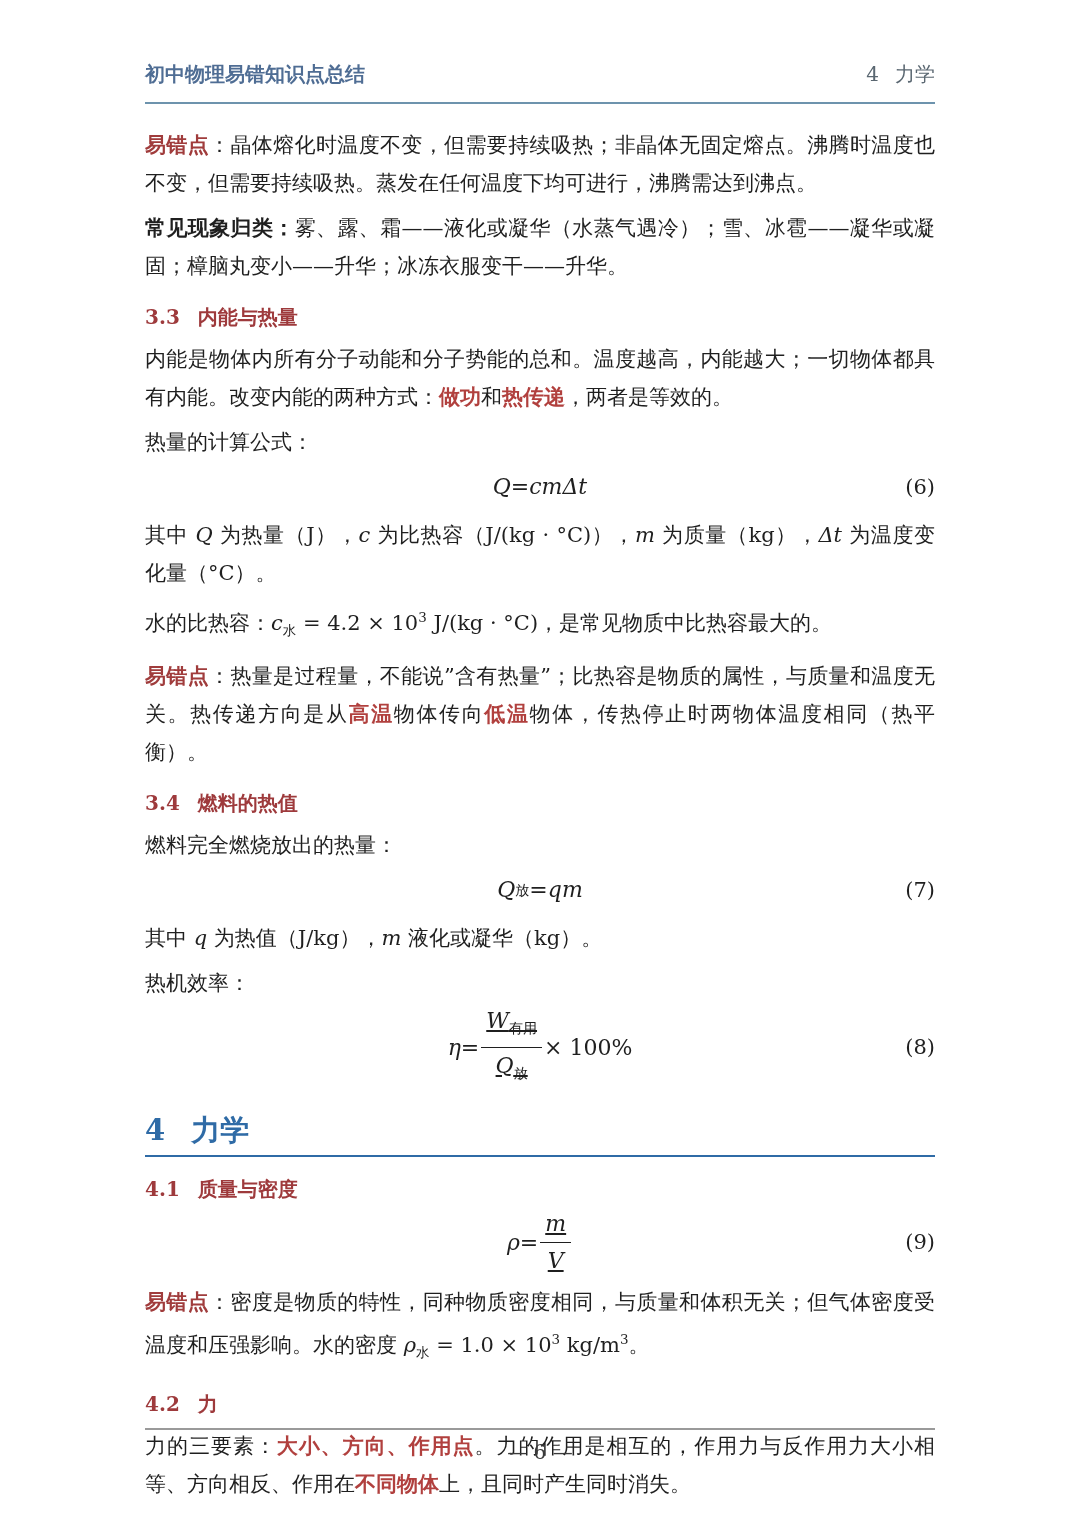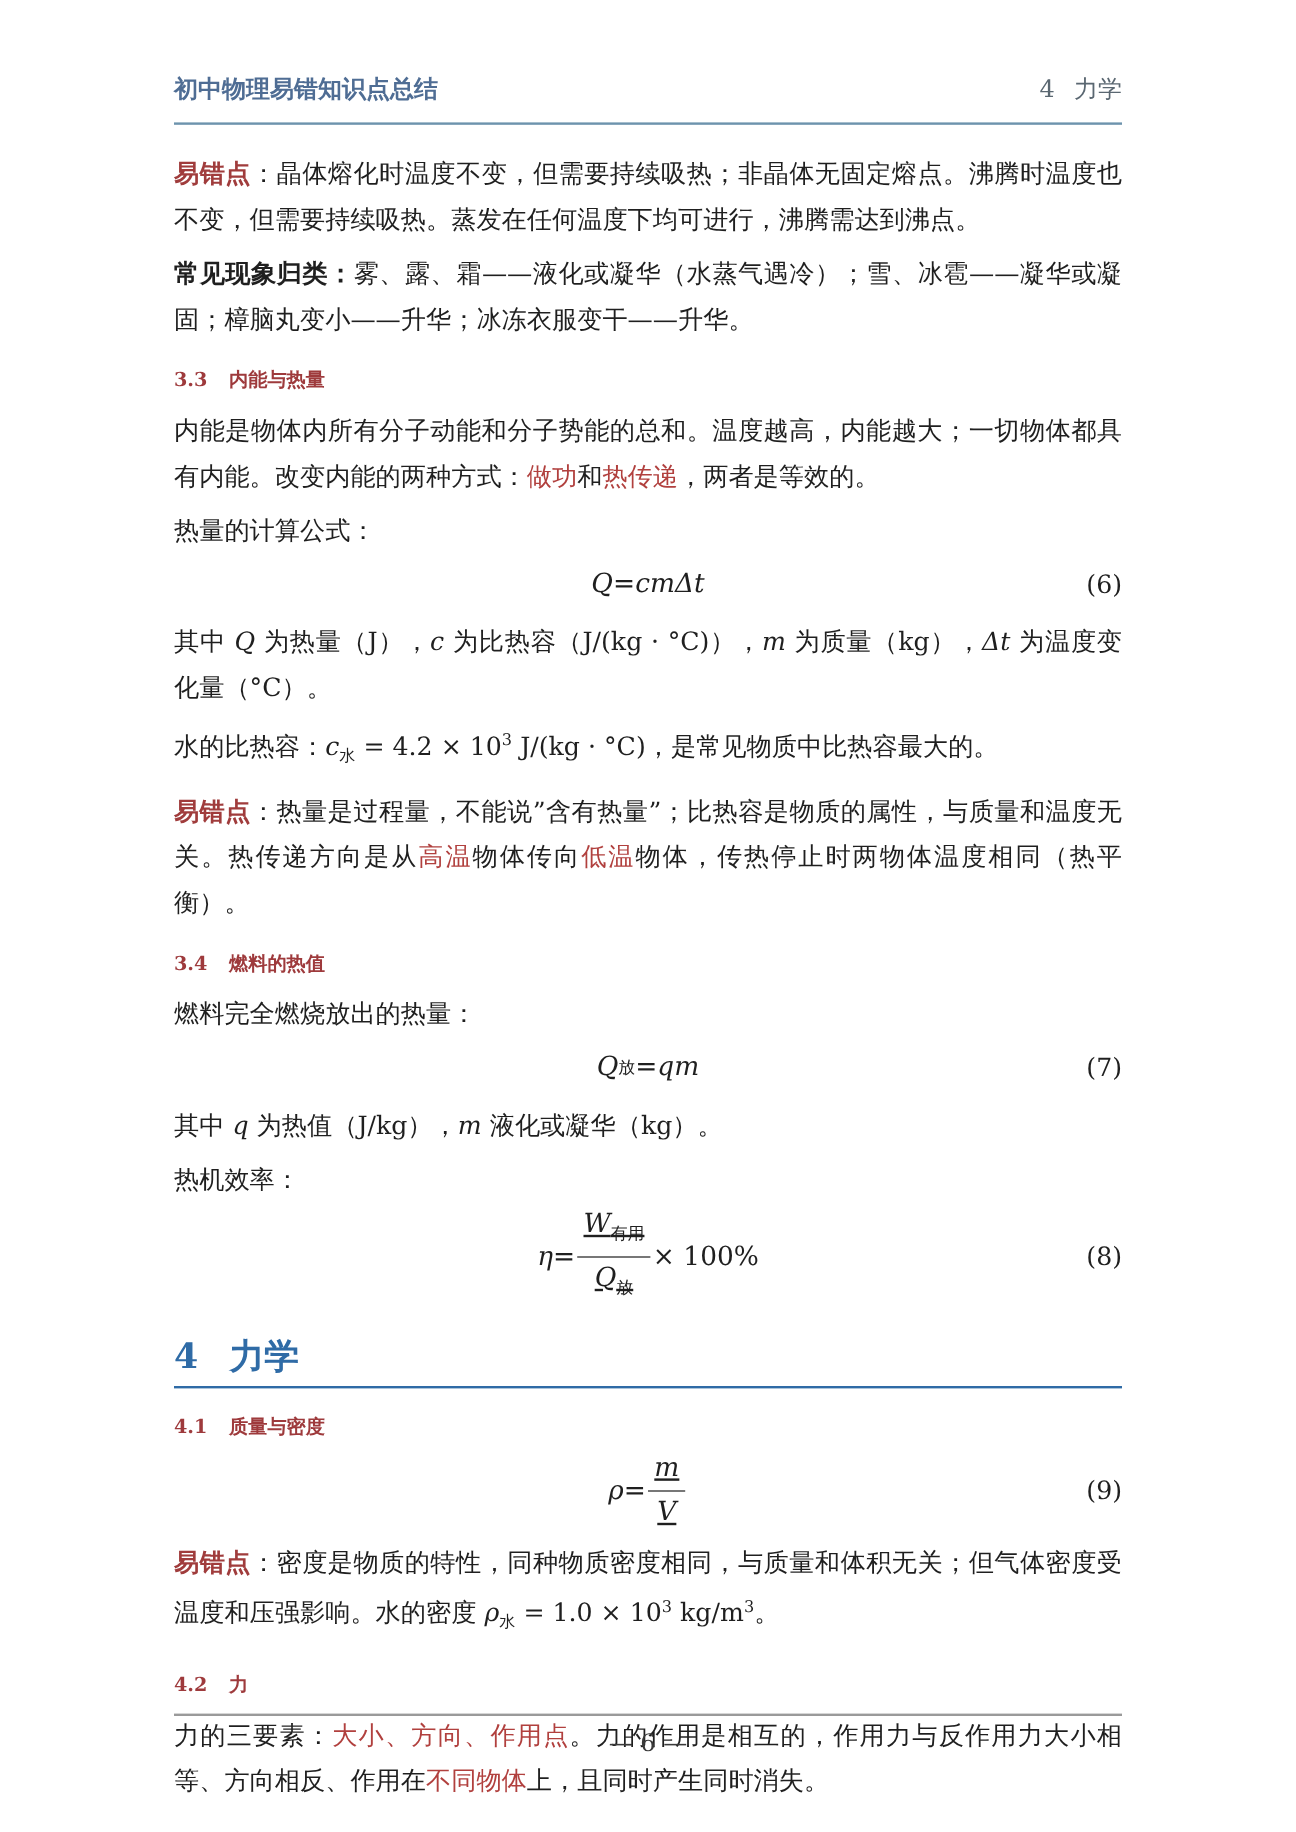--- a/index.html
+++ b/index.html
@@ -36,28 +36,28 @@
   }
   
   .p {
     font-size: 21px; line-height: 38px;
     margin: 7px 0 0 0;
     text-align: justify;
   }
   .p.first { margin-top: 22px; }
   .label-red { color: #a03c3c; font-weight: bold; }
   .label-bold { font-weight: bold; }
-  .red { color: #b1403e; }
+  .red { color: #b1403e; font-weight: bold; }
   .mi { font-style: italic; }
   sub { font-size: 64%; }
   sup { font-size: 64%; }
   
   .h3 {
     color: #9e3a3c; font-weight: bold;
-    font-size: 16px; line-height: 32px;
+    font-size: 20px; line-height: 32px;
     margin: 16px 0 0 0;
   }
   .h3 .h-no { font-family: "DejaVu Serif", serif; margin-right: 18px; }
   .h3 .h-title { font-family: "DejaVu Sans", "Liberation Sans", sans-serif; }
   .h2 {
     color: #2f6ba6; font-weight: bold;
     font-size: 29px; line-height: 40px;
     margin: 22px 0 0 0;
   }
   .h2 .h-no { font-family: "DejaVu Serif", serif; margin-right: 26px; }

